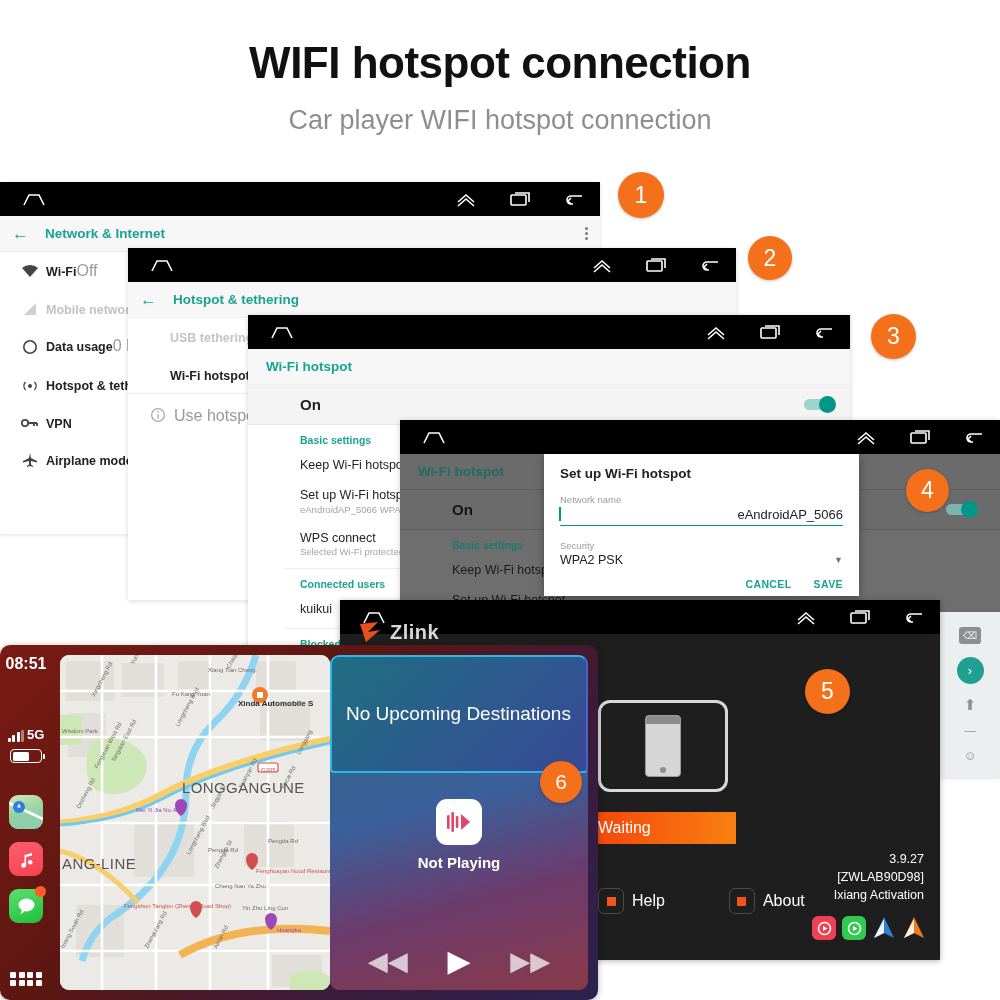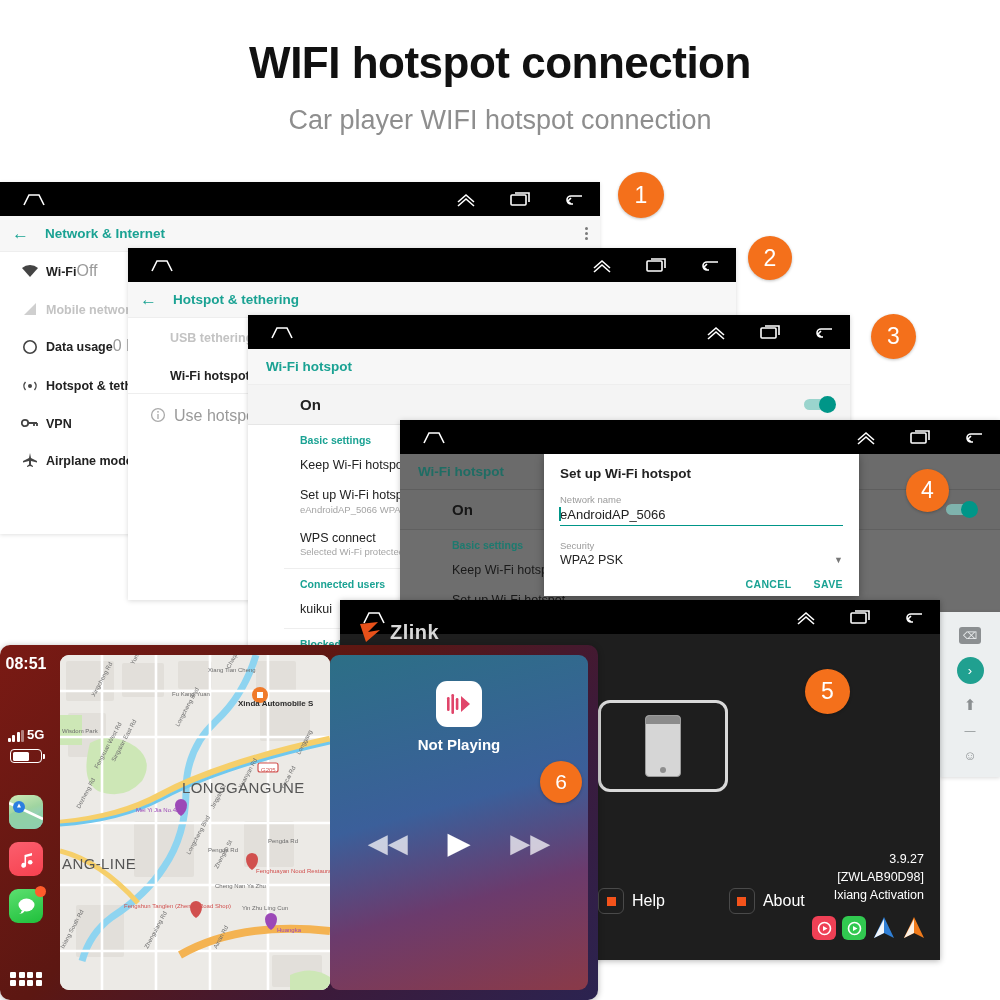--- a/index.html
+++ b/index.html
@@ -93,21 +93,21 @@
   .dimlayer .sectionhdr { color: #1d7a6f; }
   .dimlayer .simple-row .t1 { color: #1a1a1a; }
   .dimlayer .toggle { background: #7fb3ad; }
 
   .dialog {
     position: absolute; left: 144px; top: 34px; width: 315px; height: 142px;
     background: #fff; box-shadow: 0 2px 8px rgba(0,0,0,.35); padding: 12px 16px 0 16px;
   }
   .dialog h3 { font-size: 13.5px; color: #222; font-weight: bold; margin-bottom: 13px; }
   .dlg-label { font-size: 9.5px; color: #9b9b9b; margin-bottom: 2px; }
-  .dlg-input { font-size: 13px; color: #222; border-bottom: 1.5px solid #009688; padding-bottom: 3px; position: relative; }
+  .dlg-input { font-size: 13px; color: #222; border-bottom: 1.5px solid #009688; padding-bottom: 3px; position: relative; text-align: right; }
   .dlg-input::before { content:''; position:absolute; left:-1px; top:0; bottom:4px; width:1.5px; background:#009688; }
   .dlg-sel { font-size: 12.5px; color: #222; display:flex; align-items:center; justify-content:space-between; }
   .caret { color:#777; font-size:9px; }
   .dlg-actions { display: flex; justify-content: flex-end; gap: 22px; margin-top: 11px; }
   .dlg-actions span { color: #1aa293; font-size: 10.5px; font-weight: bold; letter-spacing: .4px; }
 
   
   #kbstrip {
     position: absolute; left: 940px; top: 612px; width: 60px; height: 165px;
     background: #eceff0; display: flex; flex-direction: column;
@@ -452,20 +452,23 @@
   </div>
   <div class="zl-logo">
     <svg class="zl-mark" viewBox="0 0 26 24">
         <path d="M2 4 L20 2 L10 12 L22 10 L8 22 Z" fill="#e8511a"></path>
       </svg>
     <span class="zl-name">Zlink</span>
   </div>
   <div class="zl-phone-box">
     <span class="zl-phone"></span>
   </div>
+  <div class="zl-waiting">
+      <span>Waiting</span>
+    </div>
   <div class="zl-bottom">
     <span class="zl-item">
       <span class="zl-sq">
           <i></i>
         </span>
       <span>Help</span>
     </span>
     <span class="zl-item">
       <span class="zl-sq">
           <i></i>
@@ -634,20 +637,23 @@
         <div class="maplbl red" style="left: 64px; top: 248px;">Fengshun Tanglen (Zhenpu Road Shop)</div>
         <div class="maplbl rot" style="left: 128px; top: 196px; transform: rotate(-62deg);">Longcheng Blvd</div>
         <div class="maplbl rot" style="left: 86px; top: 290px; transform: rotate(-62deg);">Zhengulang Rd</div>
         <div class="maplbl rot" style="left: 155px; top: 290px; transform: rotate(-62deg);">Ainan Rd</div>
         <div class="maplbl purple" style="left: 217px; top: 272px;">Huangka</div>
         <div class="maplbl rot" style="left: 2px; top: 290px; transform: rotate(-62deg);">Ixiang South Rd</div>
       </div>
   </div>
 
   <div class="cp-right">
+    <div class="cp-dest">
+      <span>No Upcoming Destinations</span>
+    </div>
     <div class="cp-np">
       <span class="cp-np-icon">
         <svg width="28" height="24" viewBox="0 0 28 24">
             <rect x="2" y="5" width="2.6" height="14" rx="1.2" fill="#e0456a"></rect>
             <rect x="6.4" y="2" width="2.6" height="20" rx="1.2" fill="#e0456a"></rect>
             <rect x="10.8" y="6" width="2.6" height="12" rx="1.2" fill="#e0456a"></rect>
             <path d="M16 4 L25 12 L16 20Z" fill="#e0456a"></path>
           </svg>
       </span>
       <span class="cp-np-label">Not Playing</span>

